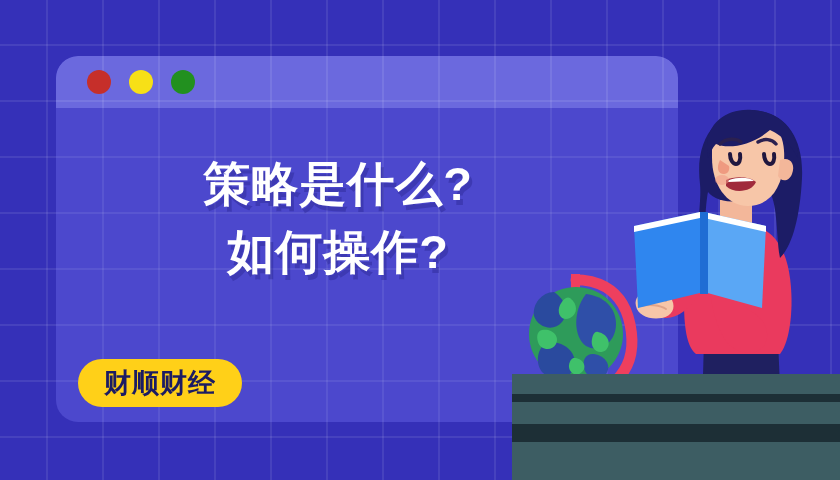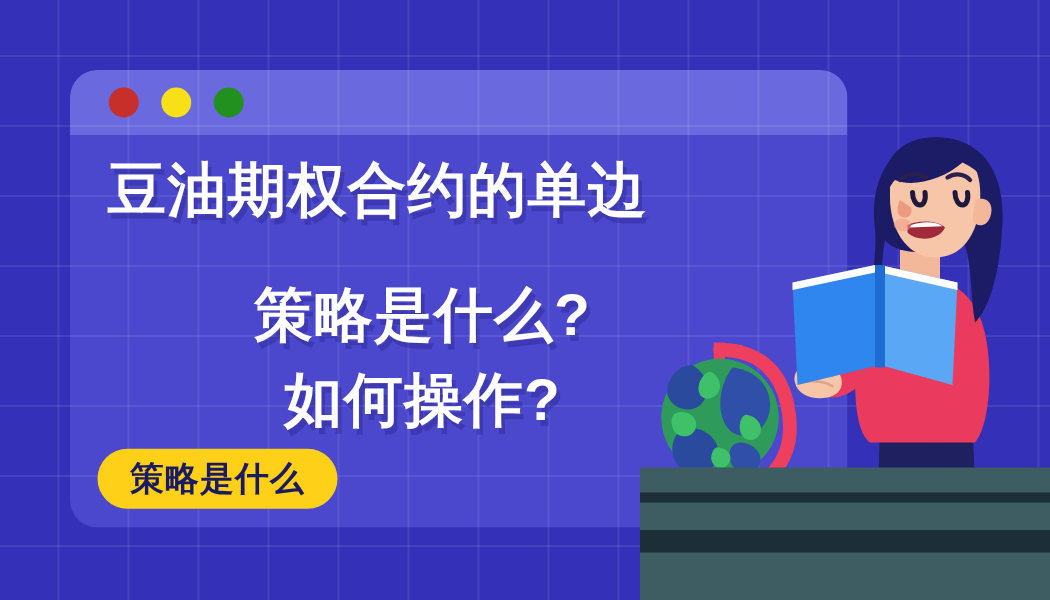--- a/index.html
+++ b/index.html
@@ -140,27 +140,26 @@
 
     <div class="card-titlebar">
       <div class="dots">
         <span class="dot red"></span>
         <span class="dot yellow"></span>
         <span class="dot green"></span>
       </div>
     </div>
 
     <div class="headline">
-      <div class="hl-line l1">豆油期权合约的单边</div>
       <div class="hl-line l2">策略是什么?</div>
       <div class="hl-line l3">如何操作?</div>
     </div>
 
     <div class="badge">
-      <span class="badge-text">策略是什么</span>
+      <span class="badge-text">财顺财经</span>
     </div>
 
   </div>
 
   <div class="illus">
     <svg width="328" height="384" viewBox="0 0 328 384" xmlns="http://www.w3.org/2000/svg">
 
       <g>
 
         <path d="M64 184 C 64 184, 108 180, 118 228 C 128 276, 96 296, 74 298" fill="none" stroke="#ee3f5e" stroke-width="11" stroke-linecap="round"></path>

